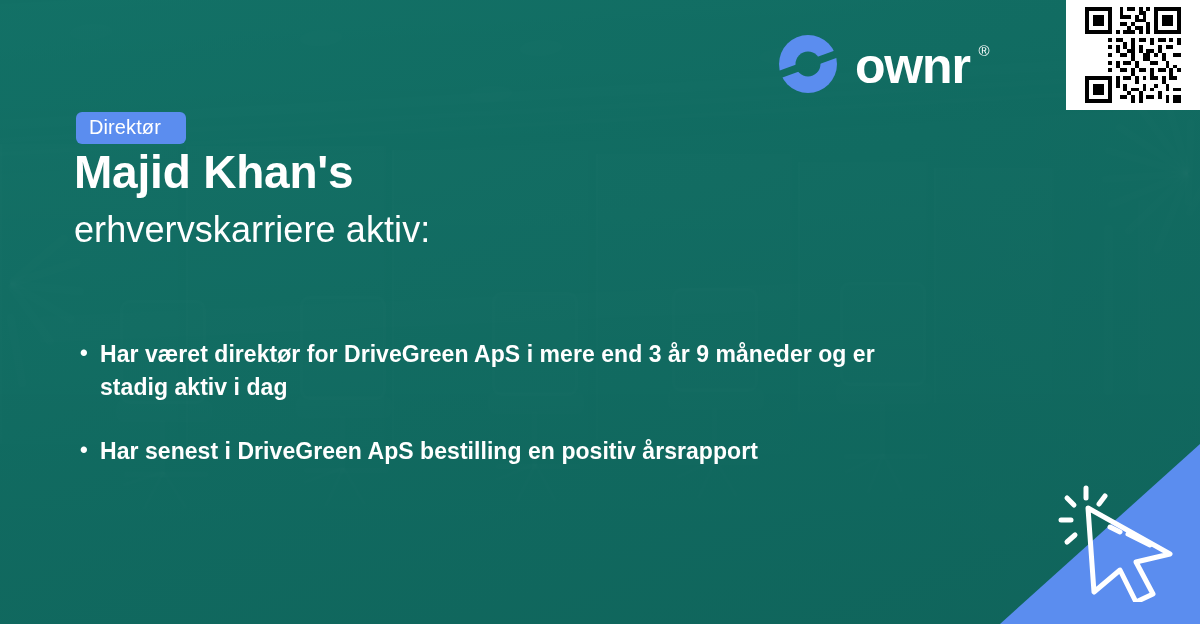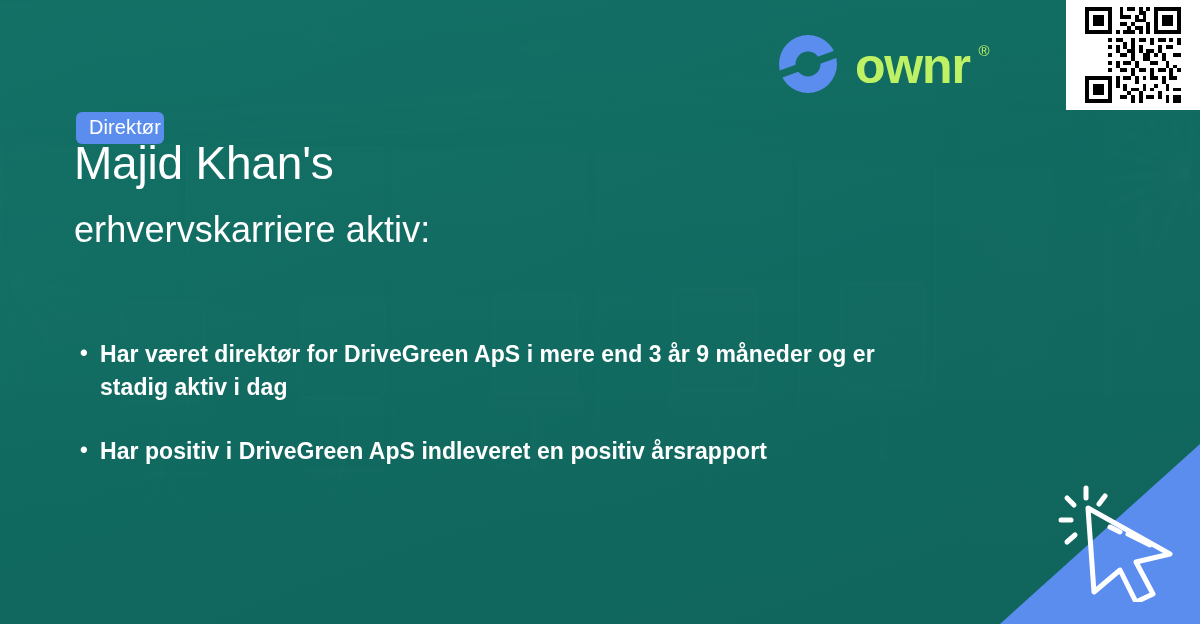--- a/index.html
+++ b/index.html
@@ -115,34 +115,34 @@
   .tint2 {
     position:absolute; inset:0;
     background:linear-gradient(160deg, rgba(18,112,101,0.55) 0%, rgba(15,98,89,0.75) 100%);
   }
 
   
   .content { position:absolute; inset:0; }
 
   .badge {
     position:absolute; left:76px; top:112px;
-    padding:5px 3px 7px 13px;
+    padding:5px 25px 7px 13px;
     border-radius:6px;
     background:#5b8def;
     color:#ffffff;
     font-size:20px;
     line-height:1;
     letter-spacing:0.1px;
   }
 
   .title {
-    position:absolute; left:74px; top:140px;
+    position:absolute; left:74px; top:149px;
     color:#ffffff;
     font-size:46px;
-    font-weight:normal;
+    font-weight:bold;
     line-height:1.0;
     letter-spacing:-0.2px;
   }
   .subtitle {
     position:absolute; left:74px; top:210px;
     color:#ffffff;
     font-size:36px;
     font-weight:400;
     line-height:1.1;
     letter-spacing:0.1px;
@@ -167,21 +167,21 @@
     content:"\2022";
     position:absolute; left:6px; top:-1px;
     font-size:22px;
   }
 
   
   .logo { position:absolute; left:777px; top:33px; display:flex; align-items:center; }
   .logo-mark { width:62px; height:62px; position:relative; }
   .logo-word {
     margin-left:16px;
-    color:#bef264;
+    color:#ffffff;
     font-size:50px;
     font-weight:bold;
     letter-spacing:-1.2px;
     line-height:1;
     position:relative;
     top:2px;
   }
   .logo-reg {
     position:absolute; right:-20px; top:2px;
     font-size:15px; font-weight:normal; letter-spacing:0;
@@ -316,21 +316,21 @@
 
   <div class="content">
 
     <div class="badge">Direktør</div>
 
     <div class="title">Majid Khan's</div>
     <div class="subtitle">erhvervskarriere aktiv:</div>
 
     <ul class="bullets">
       <li>Har været direktør for DriveGreen ApS i mere end 3 år 9 måneder og er stadig aktiv i dag</li>
-      <li>Har positiv i DriveGreen ApS indleveret en positiv årsrapport</li>
+      <li>Har senest i DriveGreen ApS bestilling en positiv årsrapport</li>
     </ul>
 
     <div class="logo">
       <div class="logo-mark">
         <svg viewBox="0 0 62 62" width="62" height="62">
           <defs>
             <mask id="mk">
               <rect x="0" y="0" width="62" height="62" fill="#fff"></rect>
               <circle cx="31" cy="31" r="12.5" fill="#000"></circle>
               <rect x="-10" y="27.5" width="82" height="7.5" fill="#000" transform="rotate(-20 31 31)"></rect>

